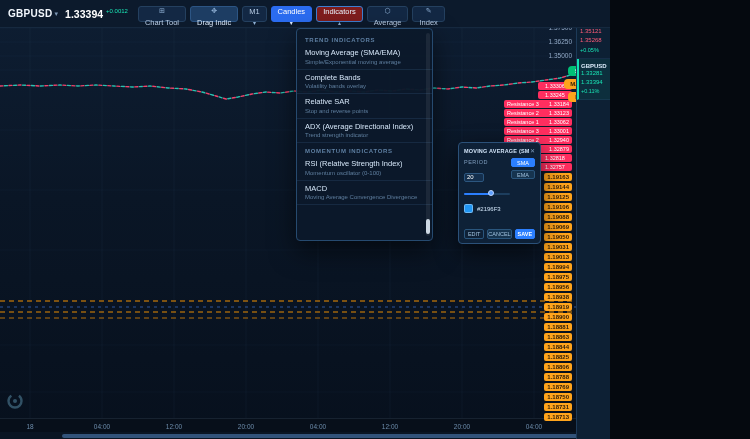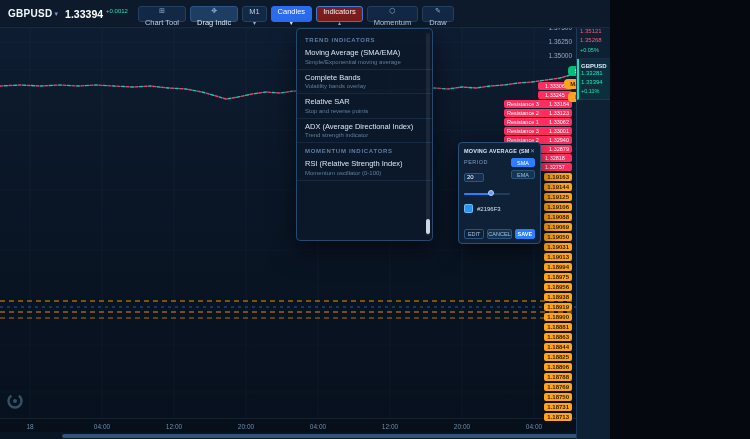--- a/index.html
+++ b/index.html
@@ -175,25 +175,25 @@
         <button class="tbtn primary">
           <span class="tlabel">Candles</span>
           <span class="tcaret">▾</span>
         </button>
         <button class="tbtn open">
           <span class="tlabel">Indicators</span>
           <span class="tcaret">▴</span>
         </button>
         <button class="tbtn">
           <span class="ticon">⬡</span>
-          <span class="tlabel">Momentum</span>
+          <span class="tlabel">Average</span>
         </button>
         <button class="tbtn">
           <span class="ticon">✎</span>
-          <span class="tlabel">Draw</span>
+          <span class="tlabel">Index</span>
         </button>
       </div>
   </div>
 
   <div class="imenu">
     <div>
         <div class="msec">TREND INDICATORS</div>
         <div class="mitem">
           <div class="mname">Moving Average (SMA/EMA)</div>
           <div class="mdesc">Simple/Exponential moving average</div>
@@ -207,20 +207,24 @@
           <div class="mdesc">Stop and reverse points</div>
         </div>
         <div class="mitem">
           <div class="mname">ADX (Average Directional Index)</div>
           <div class="mdesc">Trend strength indicator</div>
         </div>
         <div class="msec">MOMENTUM INDICATORS</div>
         <div class="mitem">
           <div class="mname">RSI (Relative Strength Index)</div>
           <div class="mdesc">Momentum oscillator (0-100)</div>
+        </div>
+        <div class="mitem">
+          <div class="mname">MACD</div>
+          <div class="mdesc">Moving Average Convergence Divergence</div>
         </div>
       </div>
     <div class="mscroll">
       <div class="mhandle"></div>
     </div>
   </div>
 
   <div class="dlg">
     <div class="dlg-head">
       <span class="dlg-title">MOVING AVERAGE (SMA/EMA)</span>

